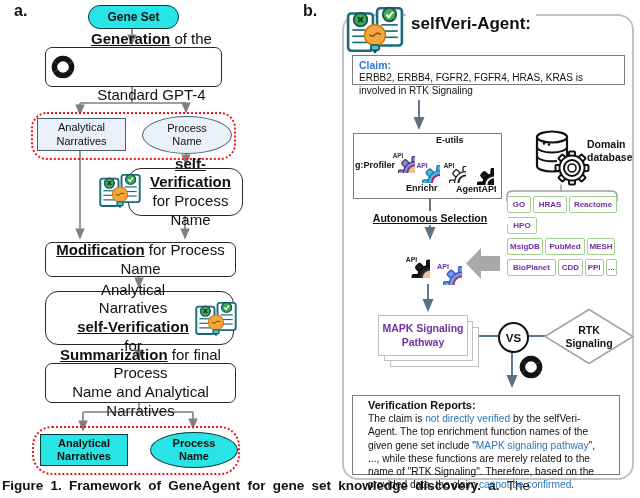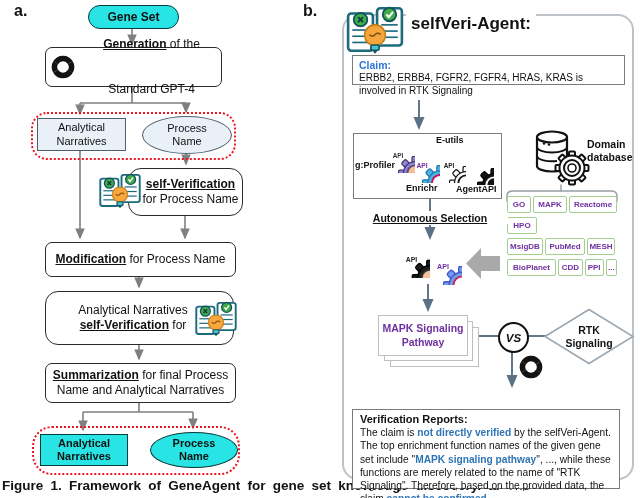--- a/index.html
+++ b/index.html
@@ -4,21 +4,21 @@
 <style>
   html,body{margin:0;padding:0;background:#fff;}
   .stage{position:relative;width:640px;height:498px;background:#fff;
          font-family:"Liberation Sans",sans-serif;color:#111;overflow:hidden;}
   .abs{position:absolute;}
   .panel-label{font-weight:bold;font-size:16px;}
   
   .pill{background:var(--cyan);border:1.6px solid #083b3b;border-radius:12px;
         display:flex;align-items:center;justify-content:center;font-weight:bold;font-size:12px;}
   .box{border:1.5px solid #2b2b2b;border-radius:7px;background:#fff;display:flex;flex-direction:column;
-       align-items:center;justify-content:center;text-align:center;font-size:12px;line-height:1.25;}
+       align-items:center;justify-content:center;text-align:center;font-size:15px;line-height:1.25;}
   .box.r12{border-radius:13px;}
   .bu{font-weight:bold;text-decoration:underline;}
   .node{background:#e9f0f8;border:1.4px solid #4d5f6e;display:flex;flex-direction:column;
         align-items:center;justify-content:center;text-align:center;font-size:11px;line-height:1.2;}
   .ellipse{border-radius:50%;}
   .cyan{background:var(--cyan)!important;border:1.6px solid #083b3b!important;font-weight:bold;}
   .red-dash{border:2px dotted #f0141e;border-radius:16px;}
   
   .bframe{border:2px solid #bdc3c9;border-radius:16px;background:#fff;}
   .btitle{font-weight:bold;font-size:17px;background:#fff;padding:0 5px;}
@@ -28,25 +28,25 @@
   .tool-label{font-weight:bold;font-size:9px;white-space:nowrap;}
   .dd-label{font-weight:bold;font-size:10.5px;line-height:1.2;}
   .db-row{display:flex;gap:2px;margin-bottom:4px;}
   .db-cell{border:1.2px solid #a5cf8f;border-radius:2px;background:#fff;color:#7030a0;font-weight:bold;
            font-size:8px;text-align:center;padding:3px 0;box-sizing:border-box;white-space:nowrap;overflow:hidden;}
   .autosel{font-weight:bold;font-size:10.5px;text-decoration:underline;text-align:center;background:#fff;}
   .stackbox{border:1.5px solid #bfbfbf;background:#fff;}
   .mapk-t{color:#7030a0;font-weight:bold;font-size:10.5px;line-height:1.3;display:flex;flex-direction:column;
           align-items:center;justify-content:center;text-align:center;width:100%;height:100%;}
   .vs{border:2.6px solid #111;border-radius:50%;background:#fff;display:flex;align-items:center;
-      justify-content:center;font-weight:bold;font-size:11.5px;font-style:italic;}
+      justify-content:center;font-weight:bold;font-size:11.5px;}
   .rtk-t{font-weight:bold;font-size:10.5px;line-height:1.25;text-align:center;}
   .rep-h{font-weight:bold;font-size:11px;margin-bottom:1px;}
   .rep-t{font-size:10.2px;line-height:1.3;}
-  .em{color:#2e75b6;font-weight:bold;}
+  .em{color:#2e75b6;font-weight:normal;}
   .caption{font-size:13.5px;word-spacing:3.5px;white-space:nowrap;}
   .caption .cb{font-weight:bold;}
   .gear-t{font:bold 7.5px "Liberation Sans",sans-serif;text-anchor:middle;fill:var(--txt);}
   svg{display:block;}
 </style>
 </head>
 <body>
 
 <div class="stage" style="--cyan:#29e4e4">
 
@@ -262,21 +262,21 @@
     </g>
   </svg>
   <div class="abs dd-label" style="left:587px;top:138px;z-index:2">
     <div>Domain</div>
     <div>database</div>
   </div>
 
   <div class="abs" style="left:507px;top:196px;width:110px;z-index:2">
     <div class="db-row">
       <div class="db-cell" style="width:24px">GO</div>
-      <div class="db-cell" style="width:34px">MAPK</div>
+      <div class="db-cell" style="width:34px">HRAS</div>
       <div class="db-cell" style="width:48px">Reactome</div>
     </div>
     <div class="db-row">
       <div class="db-cell" style="width:30px">HPO</div>
     </div>
     <div class="db-row">
       <div class="db-cell" style="width:36px">MsigDB</div>
       <div class="db-cell" style="width:40px">PubMed</div>
       <div class="db-cell" style="width:28px">MESH</div>
     </div>
@@ -308,21 +308,21 @@
   </div>
   <div class="abs vs" style="left:498px;top:322px;width:27px;height:27px;z-index:3">VS</div>
   <div class="abs rtk-t" style="left:556px;top:324px;width:66px;z-index:3">
     <div>RTK</div>
     <div>Signaling</div>
   </div>
   <svg class="abs" style="left:518px;top:354px;z-index:3" width="26" height="26">
       <use href="#oailogo" width="26" height="26"></use>
     </svg>
 
-  <div class="abs gbox" style="left:352px;top:409px;width:268px;height:80px;z-index:2;padding:3px 7px;box-sizing:border-box">
+  <div class="abs gbox" style="left:352px;top:395px;width:268px;height:80px;z-index:2;padding:3px 15px;box-sizing:border-box">
     <div class="rep-h">Verification Reports:</div>
     <div class="rep-t"><span>The claim is </span><span class="em">not directly verified</span><span> by the selfVeri-Agent. The top enrichment function names of the given gene set include "</span><span class="em">MAPK signaling pathway</span><span>", ...,  while these functions are merely related to the name of "RTK Signaling". Therefore, based on the provided data, the claim </span><span class="em">cannot be confirmed</span><span>.</span></div>
   </div>
 
   <div class="abs caption" style="left:2px;top:478px;width:636px">
     <span class="cb">Figure 1. Framework of GeneAgent for gene set knowledge discovery. a.</span><span> The</span>
   </div>
 
 </div>
 

